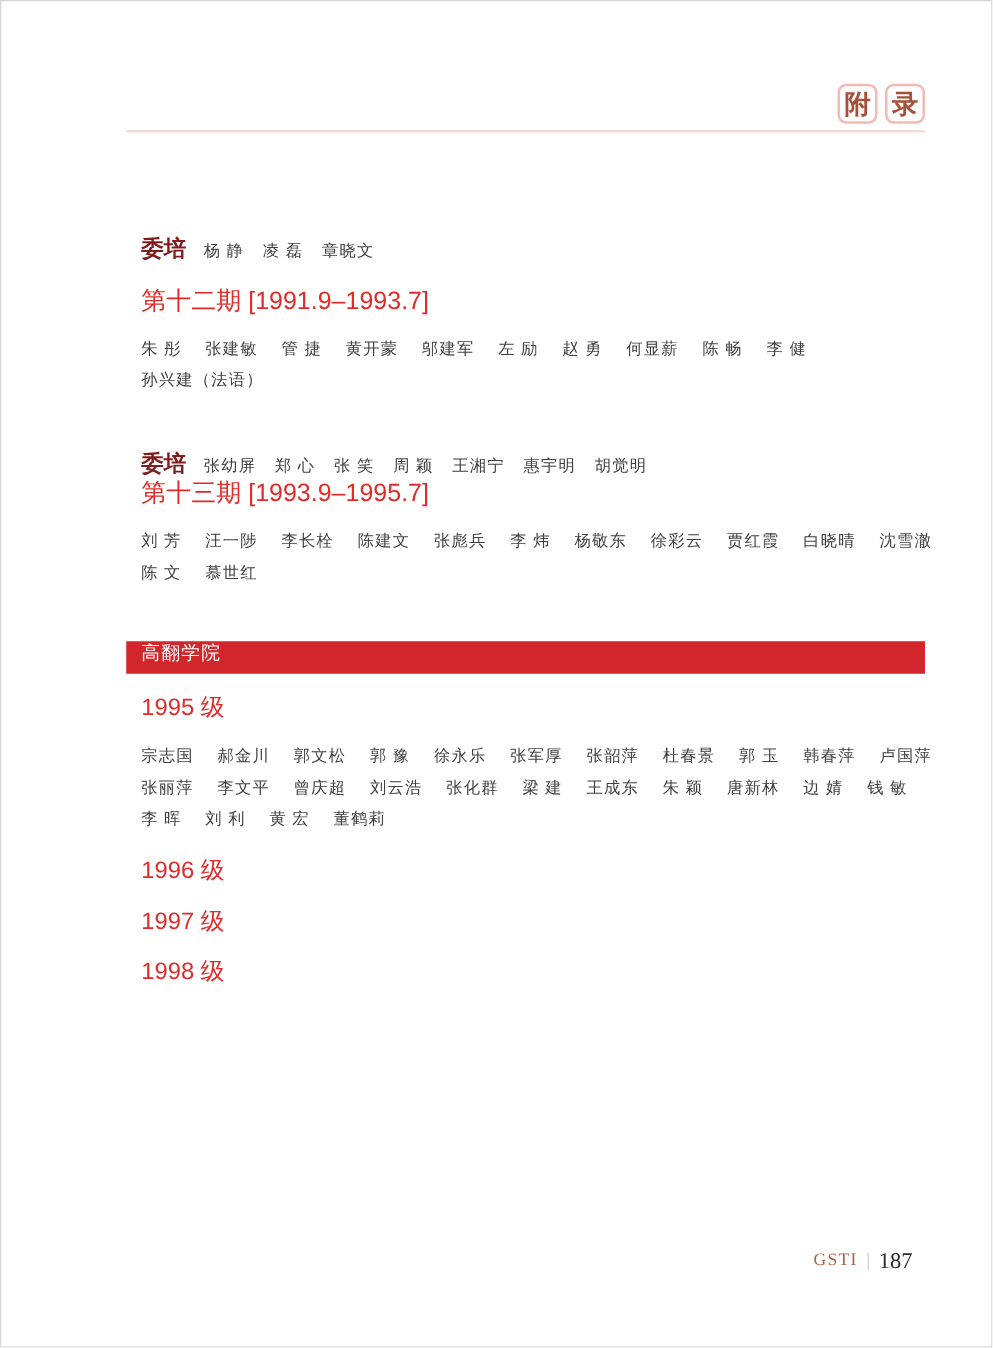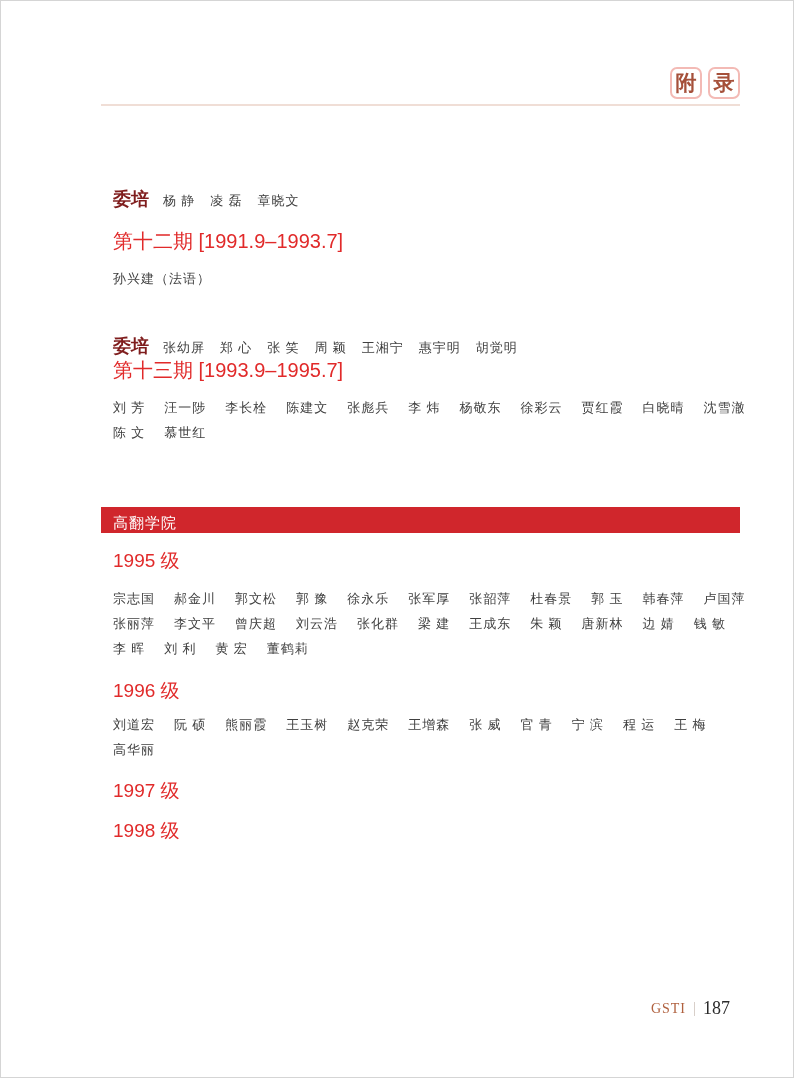--- a/index.html
+++ b/index.html
@@ -58,24 +58,24 @@
     display:flex;flex-wrap:nowrap;gap:19px;
     height:25px;align-items:center;
     font-size:13px;color:#404040;
     letter-spacing:1px;white-space:nowrap;
   }
   .cohort .name-row{gap:15px;height:auto;margin-top:36px;}
   .name{flex:none;}
   
   .banner{
     margin-left:-12px;
-    margin-top:62px;
+    margin-top:43px;
     height:26px;
     background:#d0262c;
-    display:flex;align-items:flex-end;
+    display:flex;align-items:flex-start;
     padding-left:12px;
   }
   .banner-title{
     font-family:"Liberation Sans","DejaVu Sans",sans-serif;
     font-size:15px;font-weight:500;color:#ffffff;
     letter-spacing:1px;
   }
   
   #period12-heading{margin-top:18px;}
   #period12-rows{margin-top:13px;}
@@ -125,20 +125,32 @@
       <div class="name-row">
           <span class="name">杨 静</span>
           <span class="name">凌 磊</span>
           <span class="name">章晓文</span>
         </div>
     </div>
 
     <div class="period-heading" id="period12-heading">第十二期 [1991.9–1993.7]</div>
     <div id="period12-rows">
       <div class="name-row">
+          <span class="name">朱 彤</span>
+          <span class="name">张建敏</span>
+          <span class="name">管 捷</span>
+          <span class="name">黄开蒙</span>
+          <span class="name">邬建军</span>
+          <span class="name">左 励</span>
+          <span class="name">赵 勇</span>
+          <span class="name">何显薪</span>
+          <span class="name">陈 畅</span>
+          <span class="name">李 健</span>
+        </div>
+      <div class="name-row">
           <span class="name">孙兴建（法语）</span>
         </div>
     </div>
 
     <div class="cohort" id="weipei2">
       <span class="cohort-label">委培</span>
       <div class="name-row">
           <span class="name">张幼屏</span>
           <span class="name">郑 心</span>
           <span class="name">张 笑</span>
@@ -204,38 +216,20 @@
         </div>
       <div class="name-row">
           <span class="name">李 晖</span>
           <span class="name">刘 利</span>
           <span class="name">黄 宏</span>
           <span class="name">董鹤莉</span>
         </div>
     </div>
 
     <div class="class-heading" id="c1996-heading">1996 级</div>
-    <div id="c1996-rows">
-      <div class="name-row">
-          <span class="name">刘道宏</span>
-          <span class="name">阮 硕</span>
-          <span class="name">熊丽霞</span>
-          <span class="name">王玉树</span>
-          <span class="name">赵克荣</span>
-          <span class="name">王增森</span>
-          <span class="name">张 威</span>
-          <span class="name">官 青</span>
-          <span class="name">宁 滨</span>
-          <span class="name">程 运</span>
-          <span class="name">王 梅</span>
-        </div>
-      <div class="name-row">
-          <span class="name">高华丽</span>
-        </div>
-    </div>
 
     <div class="class-heading" id="c1997-heading">1997 级</div>
 
     <div class="class-heading" id="c1998-heading">1998 级</div>
 
   </div>
 
   <div class="footer">
     <span class="footer-brand">GSTI</span>
     <span class="footer-divider"></span>

